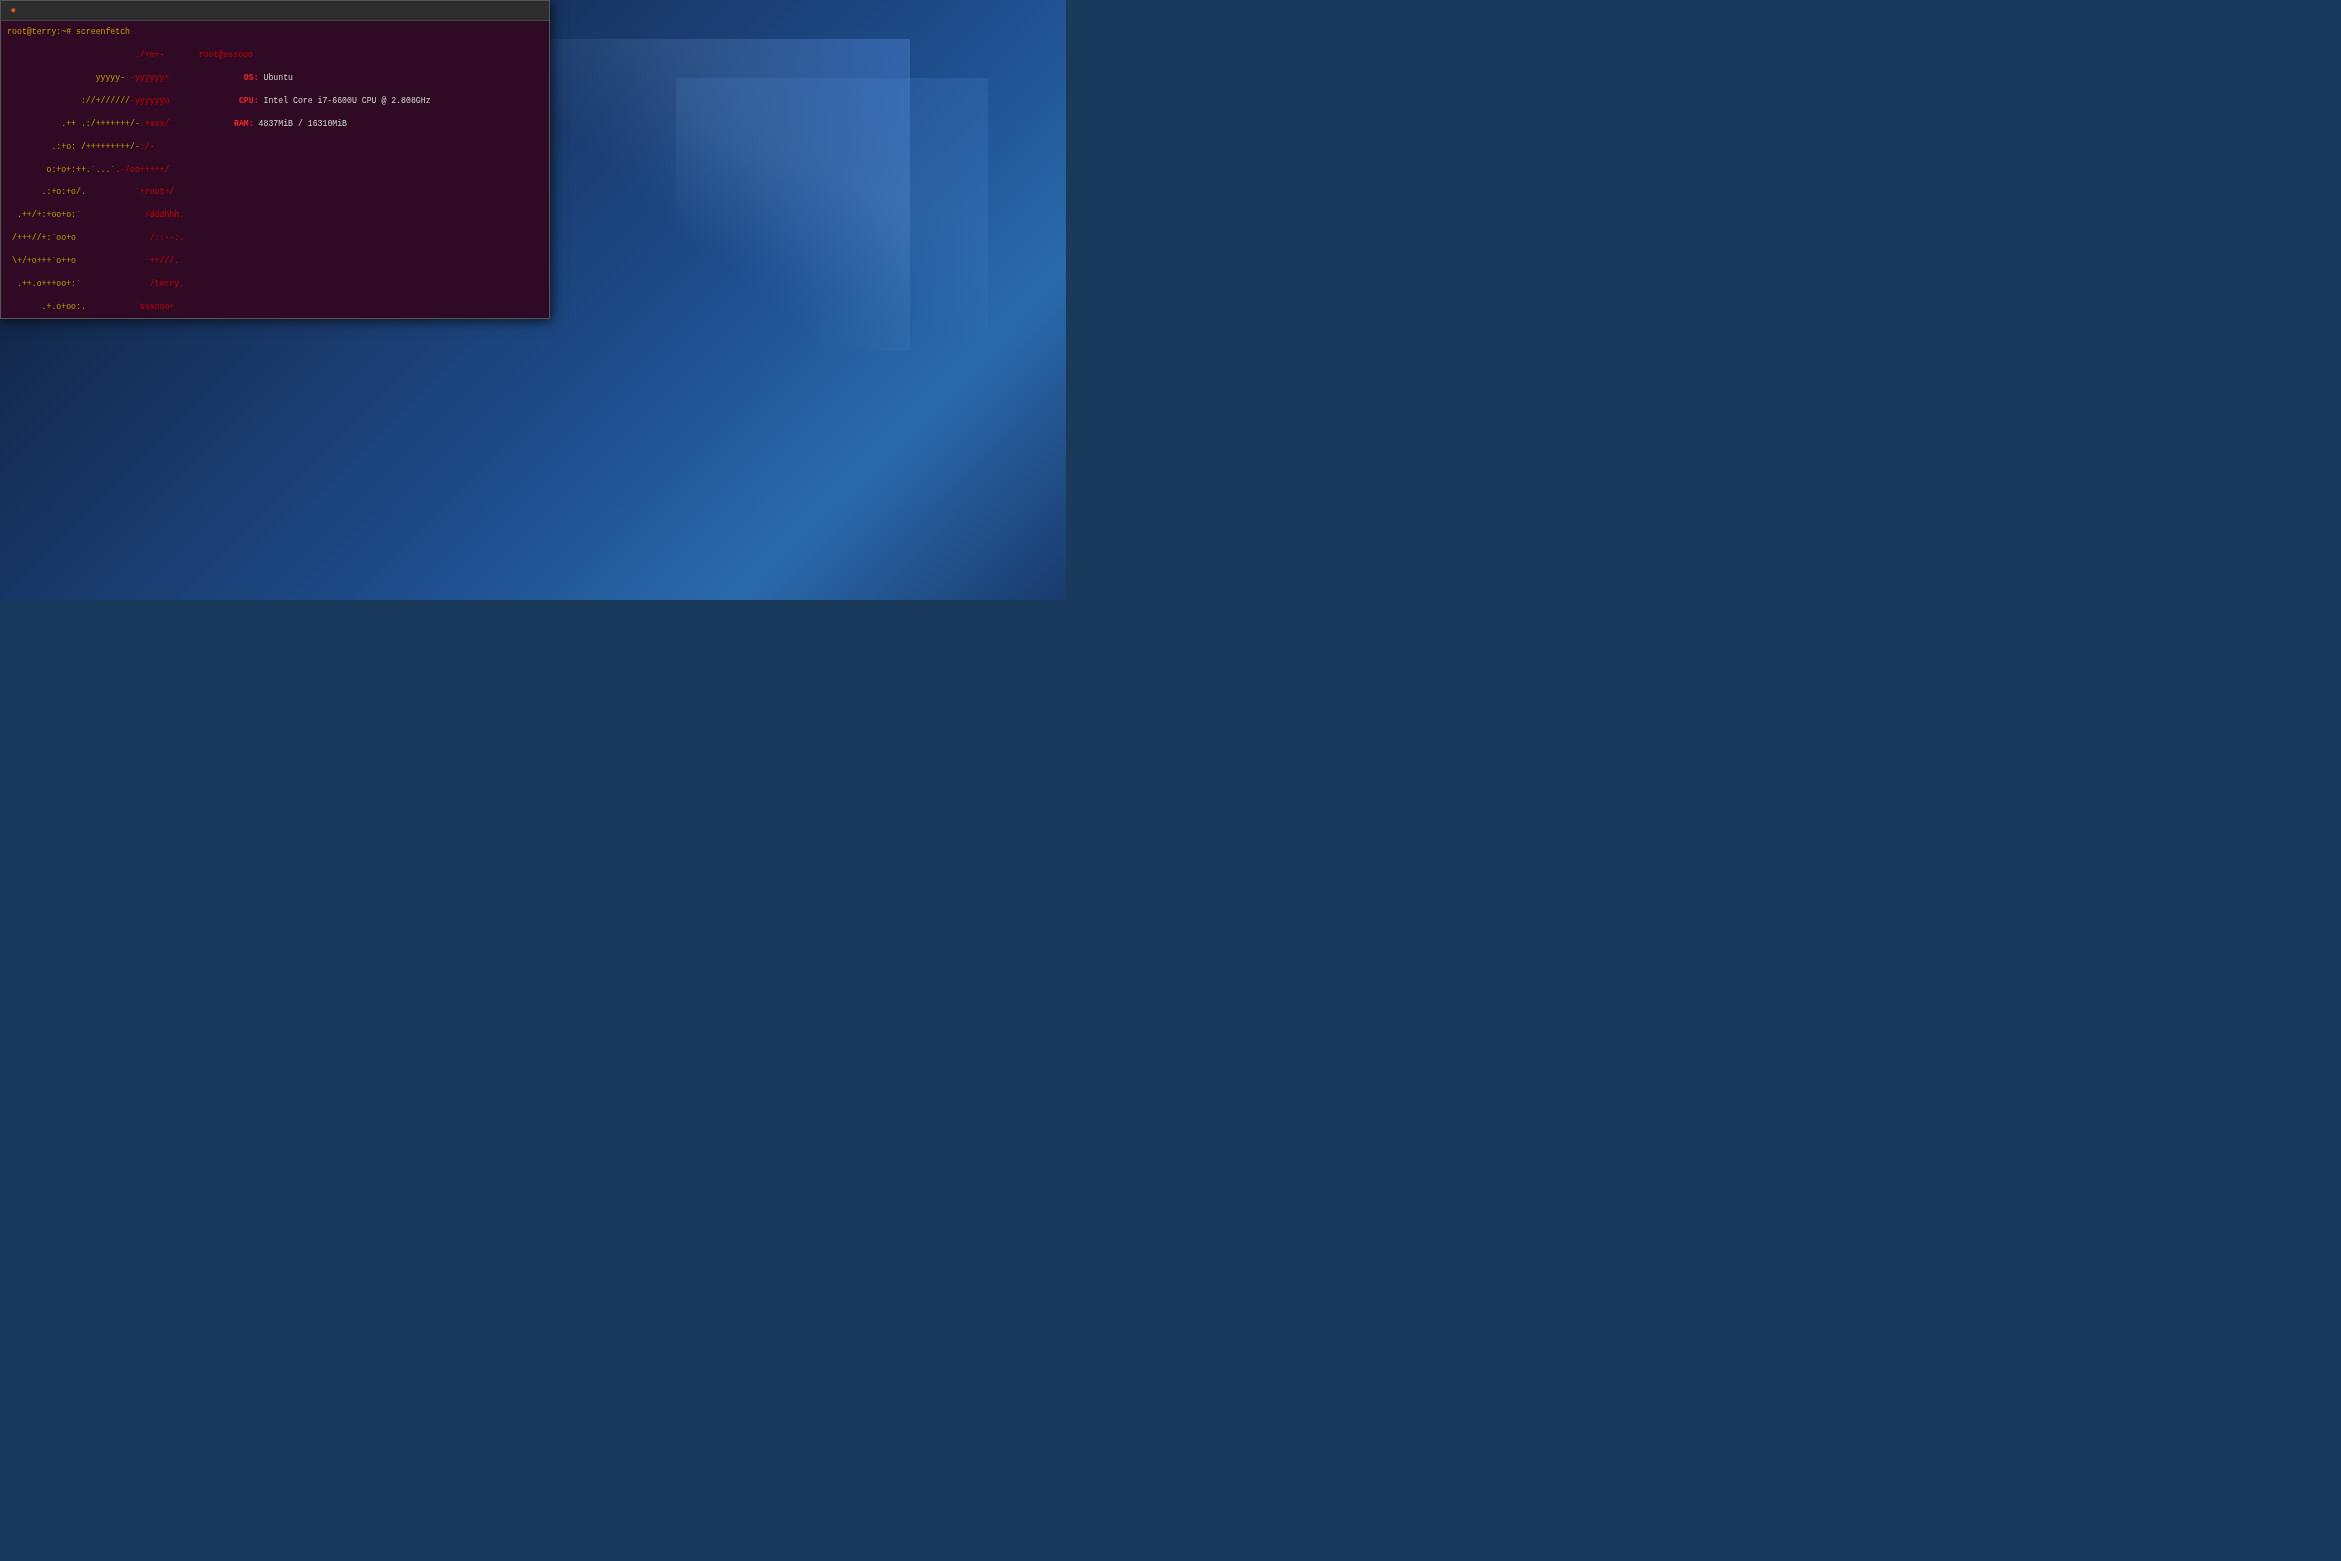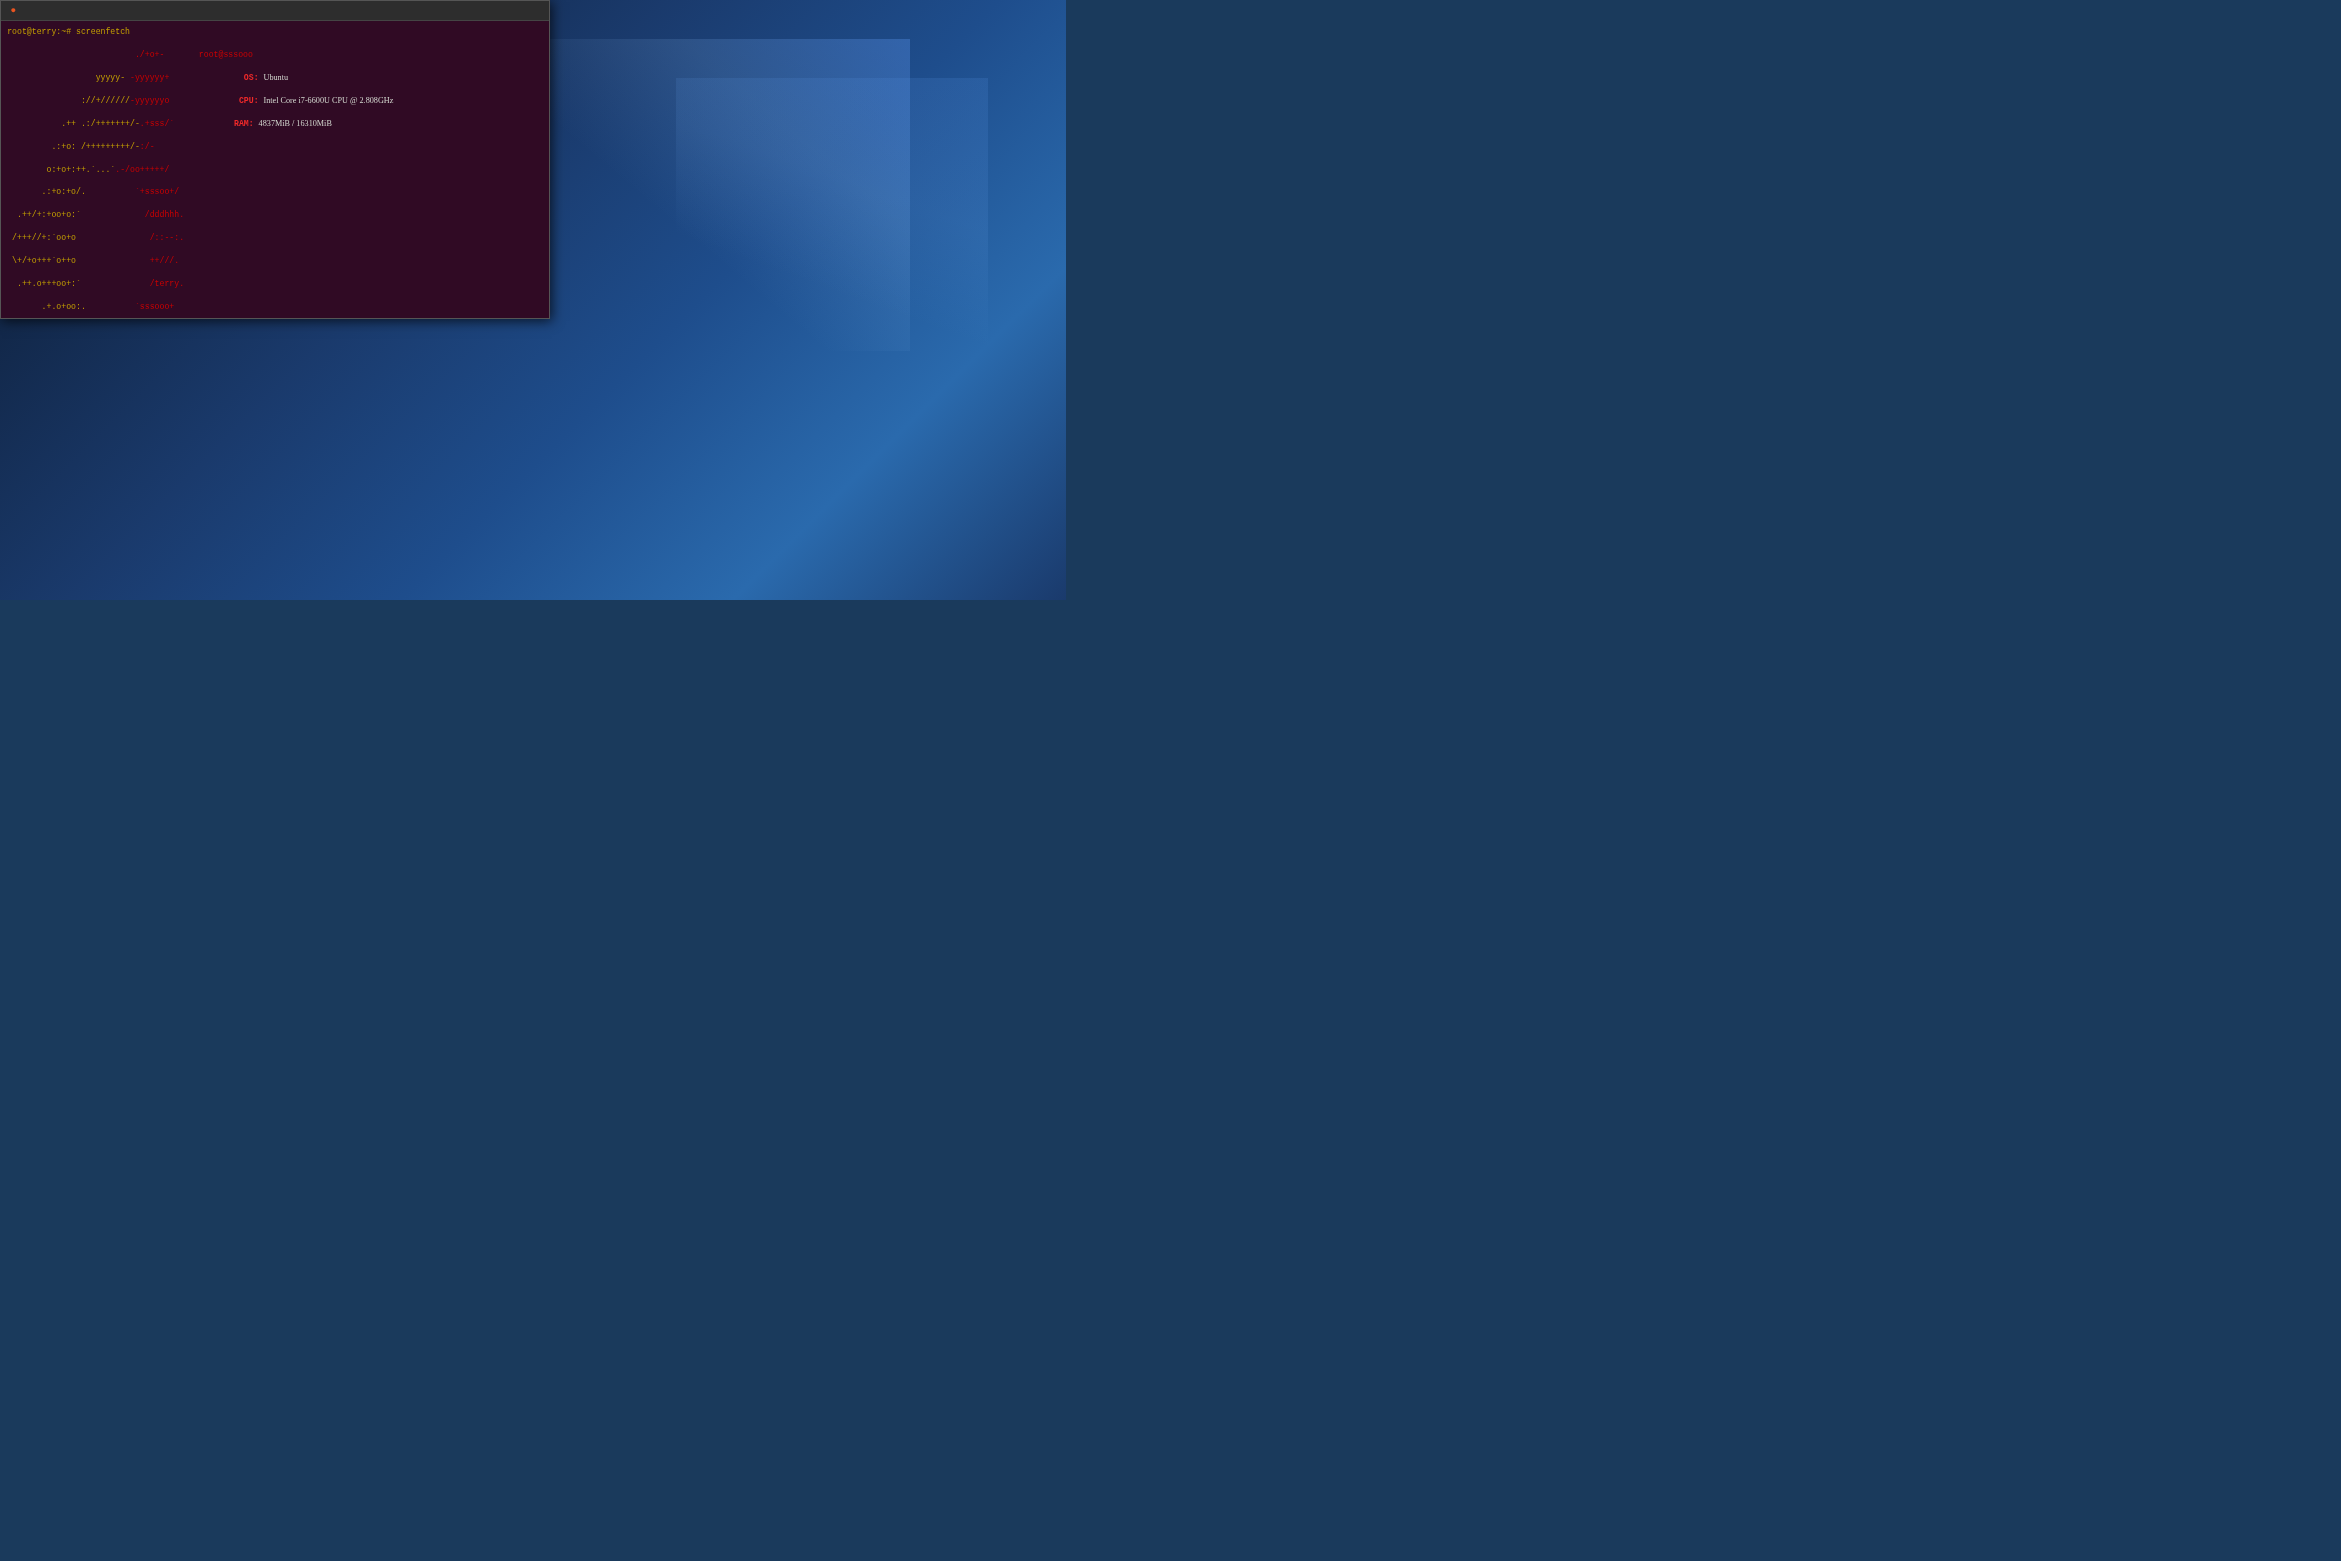--- a/index.html
+++ b/index.html
@@ -116,21 +116,21 @@
       line-height: 1.4;
       white-space: pre;
     }
 
     
     .terminal-ubuntu .terminal-body { background: #300a24; }
 
     
     .c-red { color: #cc0000; }
     .c-yellow { color: #c4a000; margin-top: 20px; }
-    .c-white { color: #d3d7cf; font-family: Liberation Serif, serif; }
+    .c-white { color: #d3d7cf; }
 
     
     .info-label { color: #ef2929; font-weight: bold; padding-left: 45px; }
 
     
     .terminal-1 {
       left: 0;
       top: 0;
       width: 550px;
       height: 319px;
@@ -156,21 +156,21 @@
         <div class="ctrl-btn ctrl-close"></div>
       </div>
     </div>
     <div class="terminal-body"><span class="line"><span class="c-yellow">root@terry:~# screenfetch</span></span>
 <span class="line"><span class="c-red">                          ./+o+-</span>       <span class="c-red">root@sssooo</span></span>
 <span class="line"><span class="c-yellow">                  yyyyy- </span><span class="c-red">-yyyyyy+</span>      <span class="info-label">OS:</span> <span class="c-white">Ubuntu</span></span>
 <span class="line"><span class="c-yellow">               ://+//////</span><span class="c-red">-yyyyyyo</span>     <span class="info-label">CPU:</span> <span class="c-white">Intel Core i7-6600U CPU @ 2.808GHz</span></span>
 <span class="line"><span class="c-yellow">           .++ </span><span class="c-yellow">.:/+++++++/-</span><span class="c-red">.+sss/`</span>   <span class="info-label">RAM:</span> <span class="c-white">4837MiB / 16310MiB</span></span>
 <span class="line"><span class="c-yellow">         .:+o: </span><span class="c-yellow">/+++++++++/-</span><span class="c-red">:/-</span></span>
 <span class="line"><span class="c-yellow">        o:+o+:++.</span><span class="c-yellow">`...`</span><span class="c-red">.-/oo+++++/</span></span>
-<span class="line"><span class="c-yellow">       .:+o:+o/.</span>          <span class="c-red">`+sssoo+/</span></span>
+<span class="line"><span class="c-yellow">       .:+o:+o/.</span>          <span class="c-red">`+root+/</span></span>
 <span class="line"><span class="c-yellow">  .++/+:</span><span class="c-yellow">+oo+o:`</span>             <span class="c-red">/dddhhh.</span></span>
 <span class="line"><span class="c-yellow"> /+++//+:</span><span class="c-yellow">`oo+o</span>               <span class="c-red">/::--:.</span></span>
 <span class="line"><span class="c-yellow"> \+/+o+++</span><span class="c-yellow">`o++o</span>               <span class="c-red">++///.</span></span>
 <span class="line"><span class="c-yellow">  .++.o+++</span><span class="c-yellow">oo+:`</span>              <span class="c-red">/terry.</span></span>
 <span class="line"><span class="c-yellow">       .+.o+oo:.</span>          <span class="c-red">`sssooo+</span></span>
 </div>
     </div>
   </div>
 
 </body></html>

